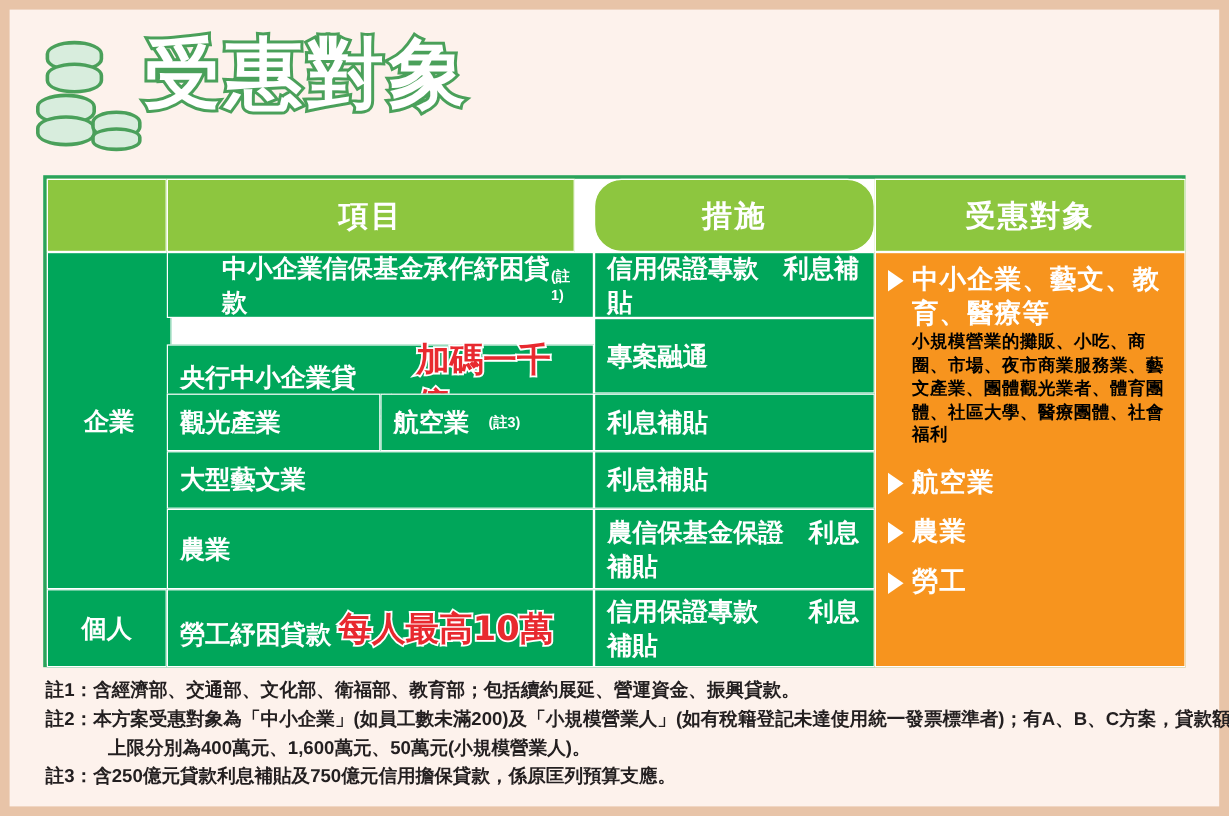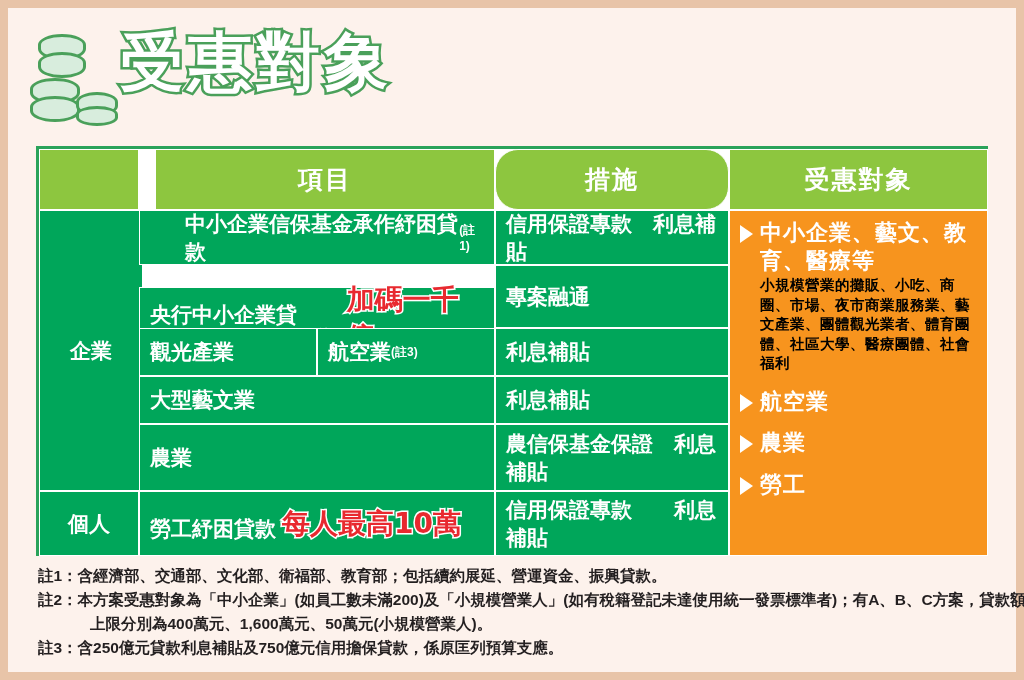--- a/index.html
+++ b/index.html
@@ -184,21 +184,21 @@
       <div class="coin c5"></div>
       <div class="coin c6"></div>
     </div>
     <div class="title">受惠對象</div>
   </div>
 
   <div class="table-wrap">
     <div class="grid">
 
       <div class="cell hdr blank" style="left:0;top:0;width:100px;height:61px;"></div>
-      <div class="cell hdr" style="left:116px;top:0;width:340px;height:61px;">項目</div>
+      <div class="cell hdr" style="left:100px;top:0;width:340px;height:61px;">項目</div>
       <div class="cell hdr" style="left:456px;top:0;width:234px;height:61px;border-radius:23px;">措施</div>
       <div class="cell hdr" style="left:690px;top:0;width:259px;height:61px;">受惠對象</div>
 
       <div class="cell green center" style="left:0;top:61px;width:104px;height:281px;">企業</div>
       <div class="cell green center" style="left:0;top:342px;width:100px;height:65px;">個人</div>
 
       <div class="cell green" style="left:100px;top:61px;width:356px;height:55px;padding-left:45px;">
         <span class="item-label">中小企業信保基金承作紓困貸款</span>
           <span class="note">(註1)</span>
       </div>
@@ -209,21 +209,21 @@
           <span class="item-label">央行中小企業貸款</span>
             <span class="note">(註2)</span>
           <span class="hl">加碼一千億</span>
         </span>
       </div>
       <div class="cell green" style="left:456px;top:116px;width:234px;height:63px;">專案融通</div>
 
       <div class="cell green" style="left:100px;top:179px;width:178px;height:48px;">觀光產業</div>
       <div class="cell green" style="left:278px;top:179px;width:178px;height:48px;">
         <span class="item-label">航空業</span>
-          <span class="sub-note" style="margin-left:0;">(註3)</span>
+          <span class="sub-note" style="margin-left:16px;">(註3)</span>
       </div>
       <div class="cell green" style="left:456px;top:179px;width:234px;height:48px;">利息補貼</div>
 
       <div class="cell green" style="left:100px;top:227px;width:356px;height:48px;">大型藝文業</div>
       <div class="cell green" style="left:456px;top:227px;width:234px;height:48px;">利息補貼</div>
 
       <div class="cell green" style="left:100px;top:275px;width:356px;height:67px;">農業</div>
       <div class="cell green" style="left:456px;top:275px;width:234px;height:67px;">農信保基金保證　利息補貼</div>
 
       <div class="cell green" style="left:100px;top:342px;width:356px;height:65px;">

